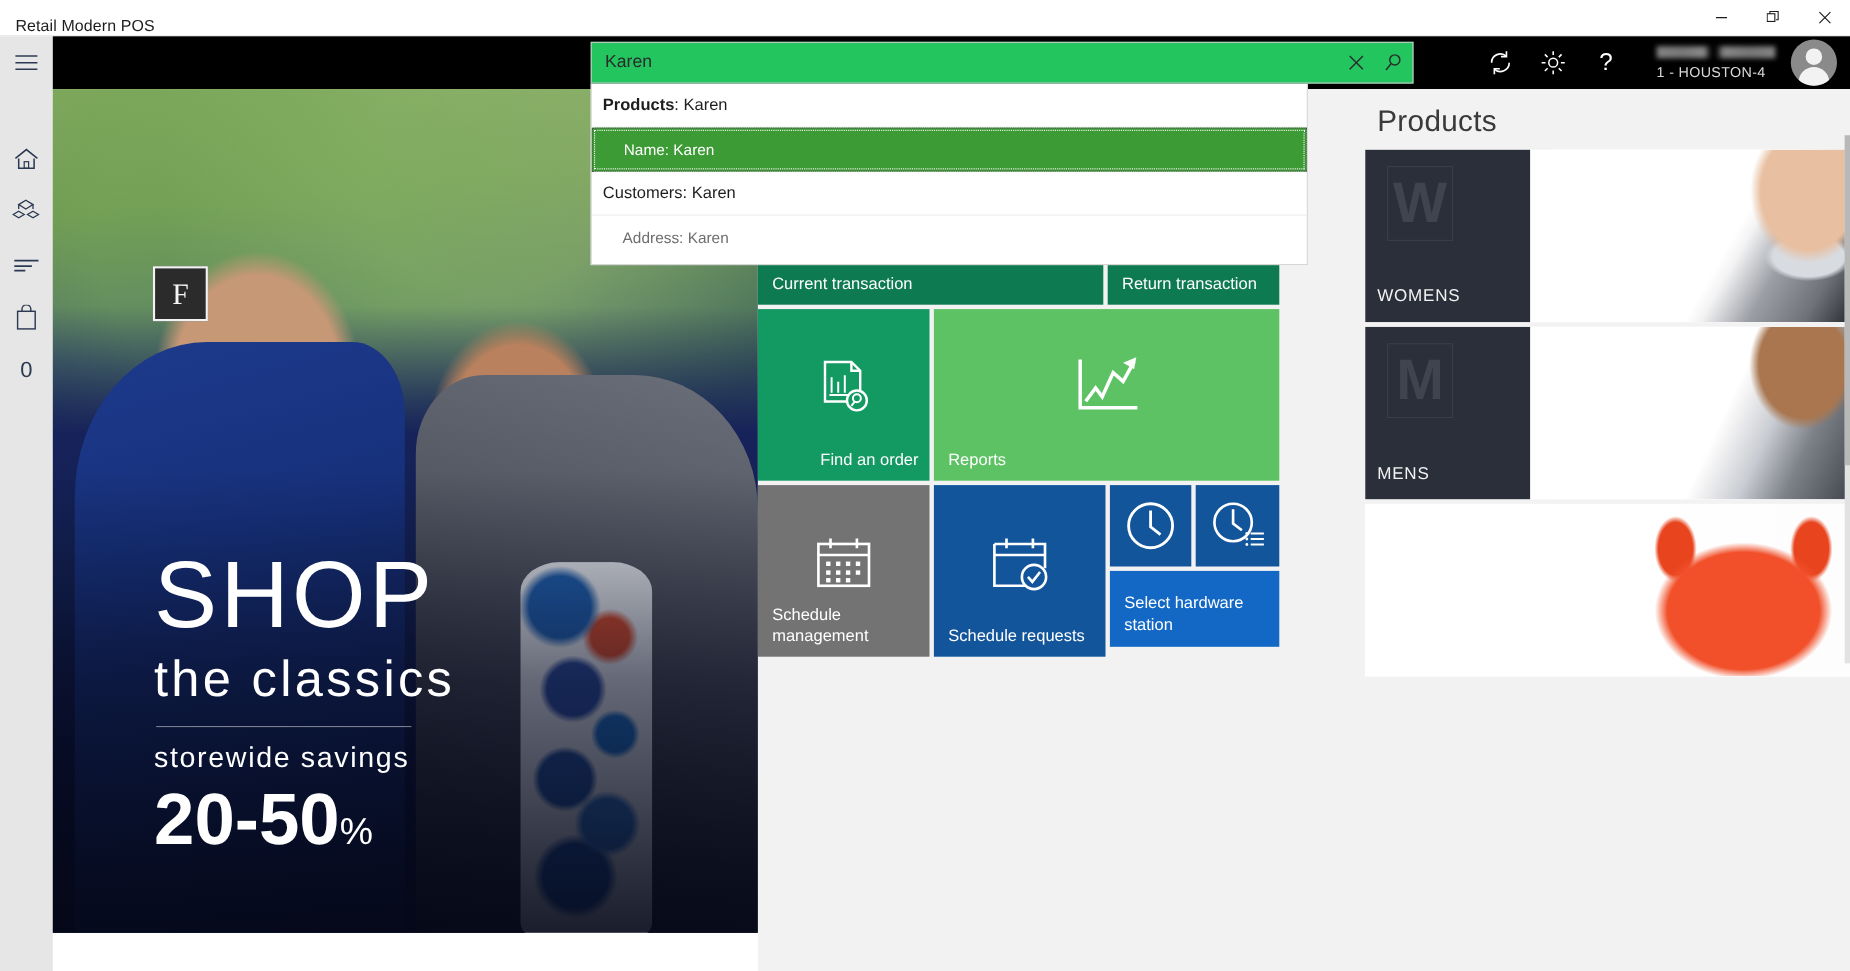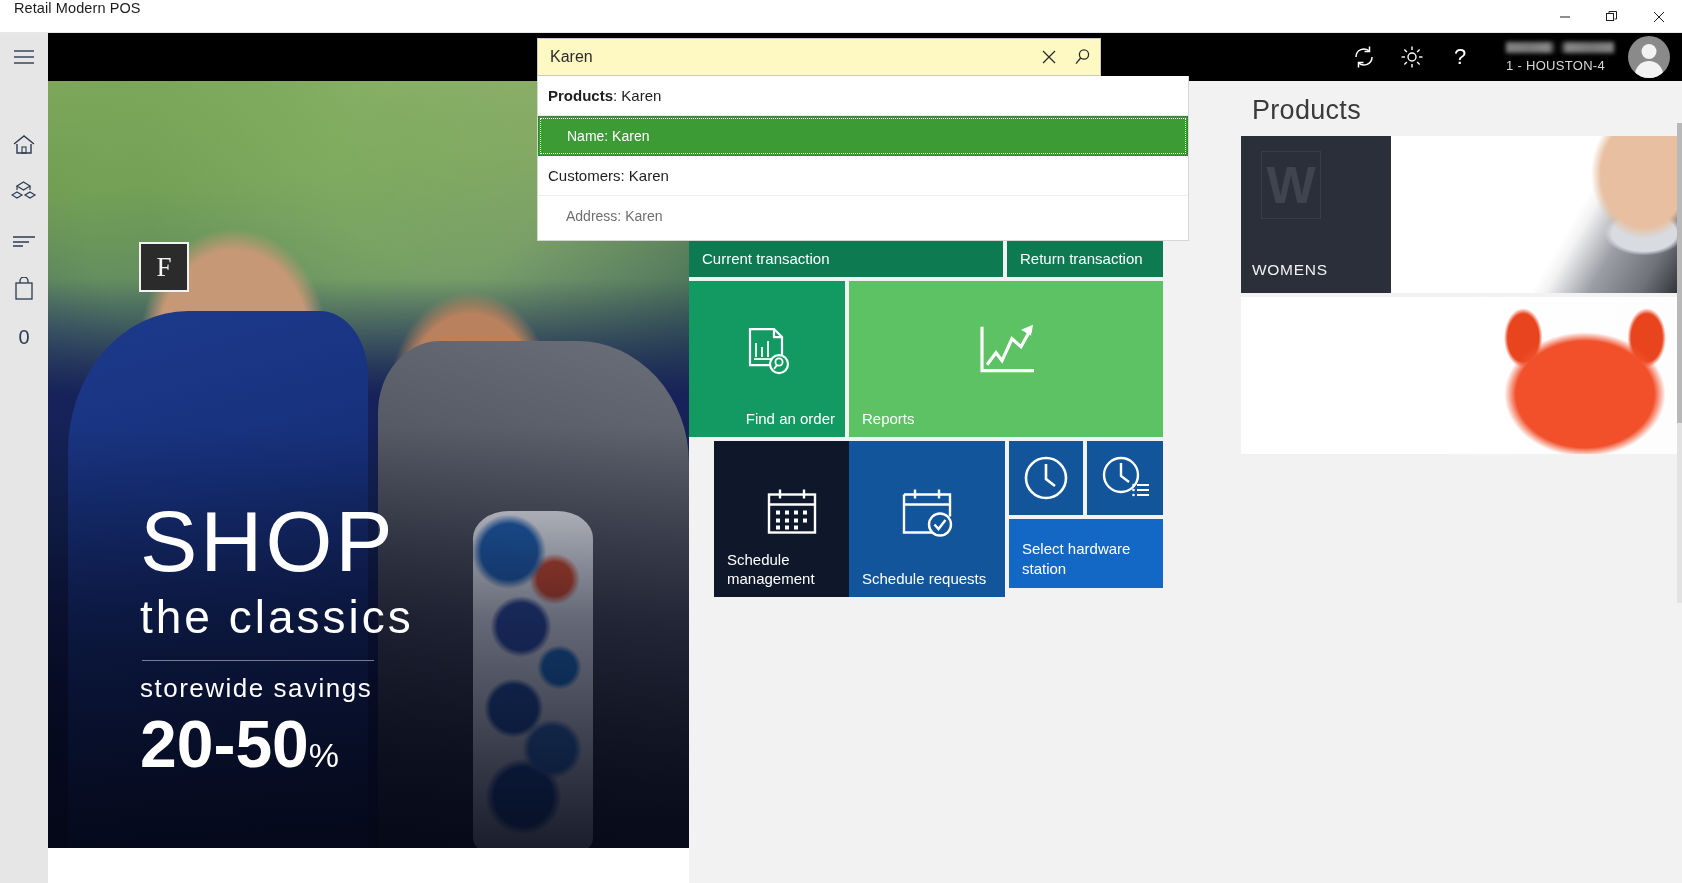--- a/index.html
+++ b/index.html
@@ -7,21 +7,21 @@
     width: 1682px; height: 883px;
     font-family: "Liberation Sans", sans-serif;
     background: #ffffff;
     overflow: hidden;
   }
 
   
   .titlebar {
     position: absolute; left: 0; top: 0; width: 1682px; height: 33px;
     background: #ffffff; border-bottom: 1px solid #e8e8e8;
-    display: flex; align-items: flex-start;
+    display: flex; align-items: flex-end;
   }
   .titlebar-text {
     margin-left: 14px; font-size: 14.5px; color: #1c1c1c; letter-spacing: .1px;
   }
   .win-controls { margin-left: auto; display: flex; height: 33px; }
   .win-btn {
     width: 47px; height: 33px; display: flex; align-items: center; justify-content: center;
     color: #1c1c1c;
   }
 
@@ -71,22 +71,22 @@
     content:""; position:absolute; left:50%; top:8px; width:15px; height:15px;
     border-radius:50%; background:#f2f2f2; transform: translateX(-50%);
   }
   .avatar::after {
     content:""; position:absolute; left:50%; top:25px; width:28px; height:24px;
     border-radius: 14px 14px 0 0; background:#f2f2f2; transform: translateX(-50%);
   }
 
   
   .search-wrap {
-    position: absolute; left: 537px; top: 38px; width: 564px; height: 38px;
-    background: #fef9c3; border: 1px solid #c8c8c8; display: flex; align-items: flex-start;
+    position: absolute; left: 537px; top: 38px; width: 748px; height: 38px;
+    background: #22c55e; border: 1px solid #c8c8c8; display: flex; align-items: flex-start;
     z-index: 40;
   }
   .search-input {
     flex: 1; border: none; outline: none; height: 36px;
     font-family: "Liberation Sans", sans-serif; font-size: 16px; color: #2b2b2b;
     padding-left: 12px; background: transparent;
   }
   .search-btn {
     width: 34px; height: 36px; display: flex; align-items: center; justify-content: center;
     color: #2b2b2b;
@@ -428,21 +428,21 @@
     <div class="tile-icon">
       <svg width="70" height="66" viewBox="0 0 70 66">
         <polyline points="11,6 11,50 63,50" fill="none" stroke="#fff" stroke-width="3.2"></polyline>
         <polyline points="16,44 25,32 31,40 41,18 50,26 60,8" fill="none" stroke="#fff" stroke-width="3.2"></polyline>
         <polygon points="62,4 50,9 60,15" fill="#fff"></polygon>
       </svg>
     </div>
     <div class="tile-label">Reports</div>
   </div>
 
-  <div class="tile" style="left:0px; top:360px; width:156px; height:156px; background:#0f172a;margin-left:25px;">
+  <div class="tile" style="left:0px; top:360px; width:156px; height:156px; background:#737373;">
     <div class="tile-icon">
       <svg width="58" height="56" viewBox="0 0 58 56">
         <rect x="6" y="8" width="46" height="38" fill="none" stroke="#fff" stroke-width="2.4"></rect>
         <line x1="6" y1="18" x2="52" y2="18" stroke="#fff" stroke-width="2.4"></line>
         <line x1="17" y1="3" x2="17" y2="12" stroke="#fff" stroke-width="2.4"></line>
         <line x1="41" y1="3" x2="41" y2="12" stroke="#fff" stroke-width="2.4"></line>
         <g fill="#fff">
           <rect x="13" y="24" width="4" height="4"></rect>
             <rect x="22" y="24" width="4" height="4"></rect>
           <rect x="31" y="24" width="4" height="4"></rect>
@@ -514,20 +514,29 @@
   <div class="cat-row">
     <div class="cat-badge">
       <div class="cat-letter">W</div>
       <div class="cat-name">WOMENS</div>
     </div>
     <div class="cat-photo">
       <div class="ph-womens"></div>
     </div>
   </div>
 
+  <div class="cat-row">
+    <div class="cat-badge">
+      <div class="cat-letter">M</div>
+      <div class="cat-name">MENS</div>
+    </div>
+    <div class="cat-photo">
+      <div class="ph-mens"></div>
+    </div>
+  </div>
 
   <div class="cat-row">
     <div class="cat-photo">
       <div class="ph-acc"></div>
     </div>
   </div>
 
   <div class="scroll-track"></div>
   <div class="scroll-thumb"></div>
 </div>

